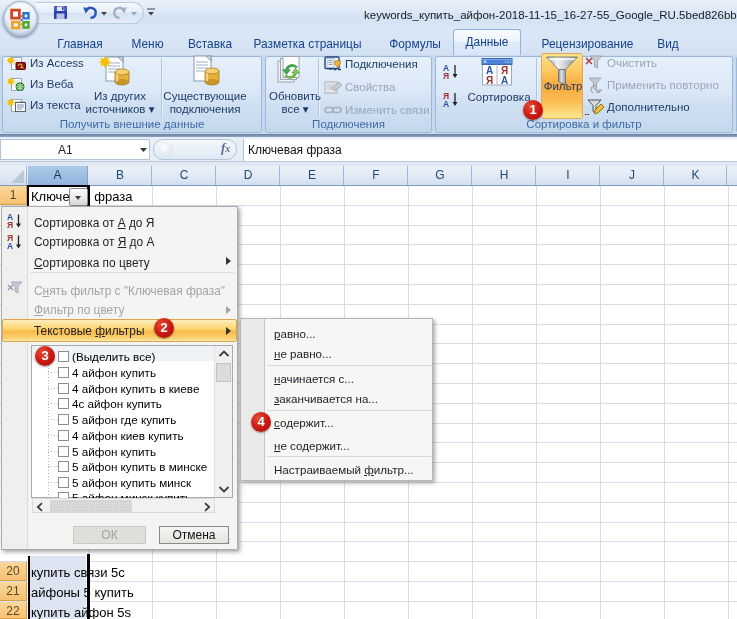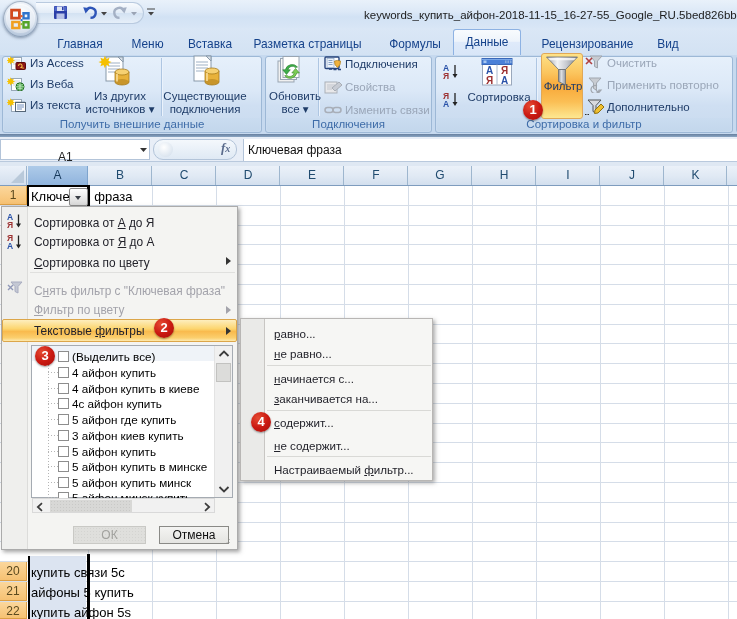--- a/index.html
+++ b/index.html
@@ -336,21 +336,21 @@
 <div class="sbtn gray" style="left:607px;top:79px;">Применить повторно</div>
 <svg style="left:584px;top:99px" width="21" height="17" viewBox="0 0 21 17">
   <path d="M4 1 L17 1 L12 6.5 L12 14 L9 12.5 L9 6.5 Z" fill="#d8dade" stroke="#505458"></path>
   <path d="M11 11 L17 5 L20 8 L14 14 L10.5 14.5 Z" fill="#f0c030" stroke="#907010"></path>
   <path d="M1 15.5 h4" stroke="#303030" stroke-dasharray="1.5 1"></path>
 </svg>
 <div class="sbtn" style="left:607px;top:101px;">Дополнительно</div>
 
 <div class="abs" id="fbar"></div>
 <div class="abs" id="namebox">
-    <span style="position:absolute;left:57px;top:10px;">A1</span>
+    <span style="position:absolute;left:57px;top:3px;">A1</span>
   </div>
 <svg style="left:139px;top:147px;z-index:2" width="9" height="6" viewBox="0 0 9 6">
     <path d="M1 1 L4.5 5 L8 1 Z" fill="#333"></path>
   </svg>
 <div class="abs" id="fxpill"></div>
 <div class="abs" id="fxdot"></div>
 <div class="abs" id="fx">f<span style="font-size:10px;">x</span></div>
 <div class="abs" id="ftext"><span style="margin-left:4px;">Ключевая фраза</span></div>
 <div class="abs" id="fstrip"></div>
 
@@ -437,21 +437,21 @@
     <div class="li" style="top:143px;">(Выделить все)</div>
   <div class="cb" style="top:160px;"></div>
     <div class="li" style="top:159px;">4 айфон купить</div>
   <div class="cb" style="top:176px;"></div>
     <div class="li" style="top:175px;">4 айфон купить в киеве</div>
   <div class="cb" style="top:191px;"></div>
     <div class="li" style="top:190px;">4с айфон купить</div>
   <div class="cb" style="top:207px;"></div>
     <div class="li" style="top:206px;">5 айфон где купить</div>
   <div class="cb" style="top:223px;"></div>
-    <div class="li" style="top:222px;">3 айфон киев купить</div>
+    <div class="li" style="top:222px;">4 айфон киев купить</div>
   <div class="cb" style="top:239px;"></div>
     <div class="li" style="top:238px;">5 айфон купить</div>
   <div class="cb" style="top:254px;"></div>
     <div class="li" style="top:253px;">5 айфон купить в минске</div>
   <div class="cb" style="top:270px;"></div>
     <div class="li" style="top:269px;">5 айфон купить минск</div>
   <div style="position:absolute;left:29px;top:284px;width:182px;height:7px;overflow:hidden;">
     <div class="cb" style="top:1px;left:27px;"></div>
       <div class="li" style="top:0px;left:41px;">5 айфон минск купить</div>
     </div>

